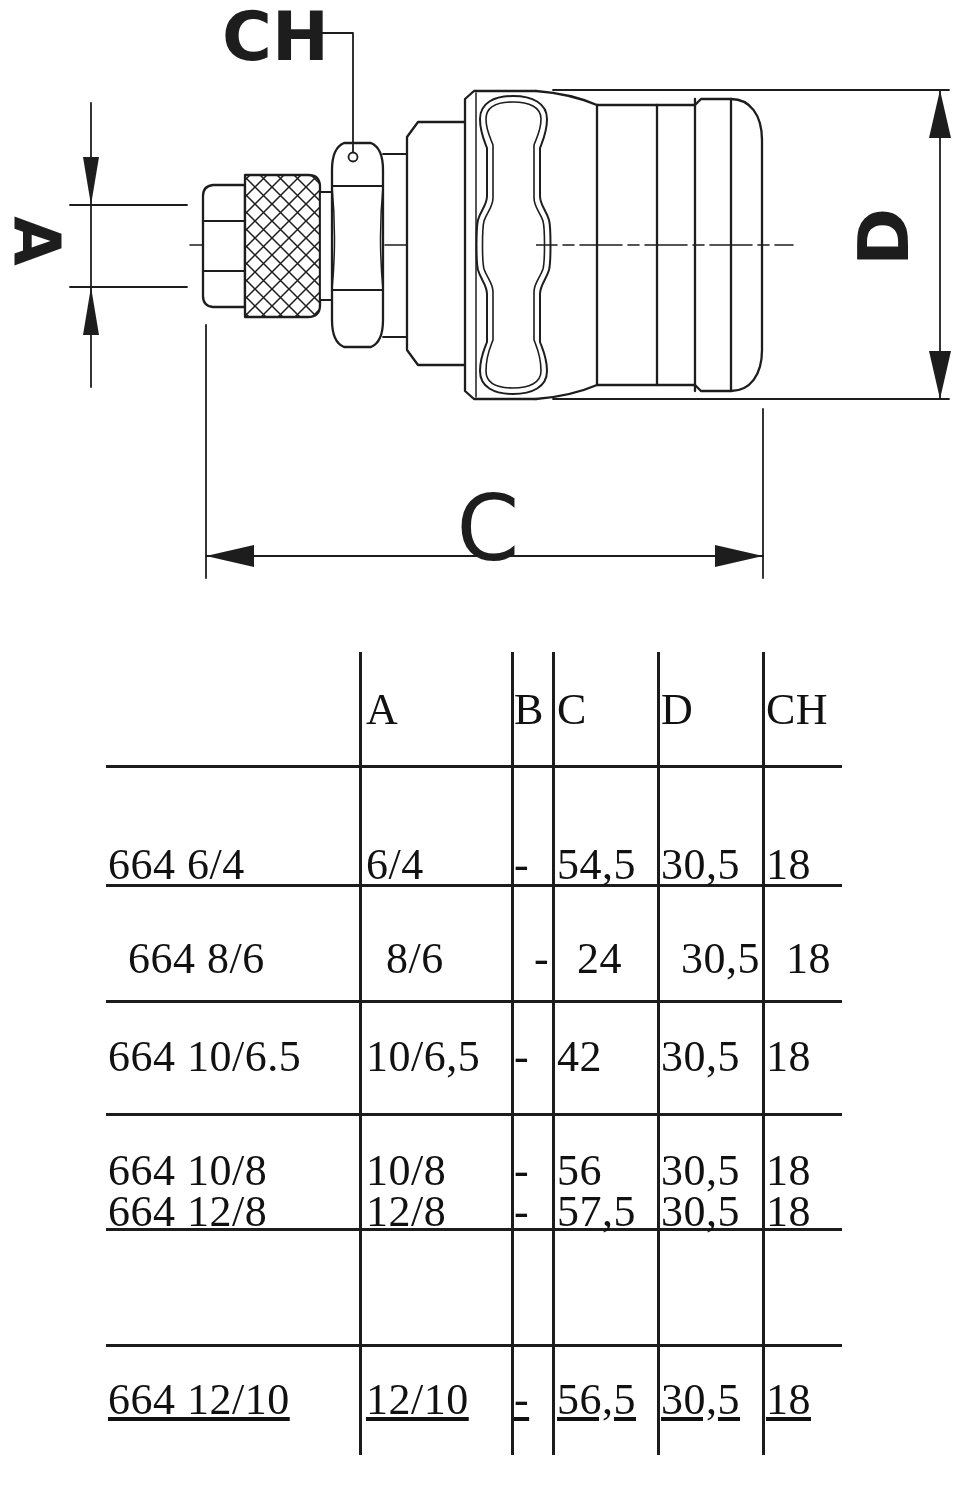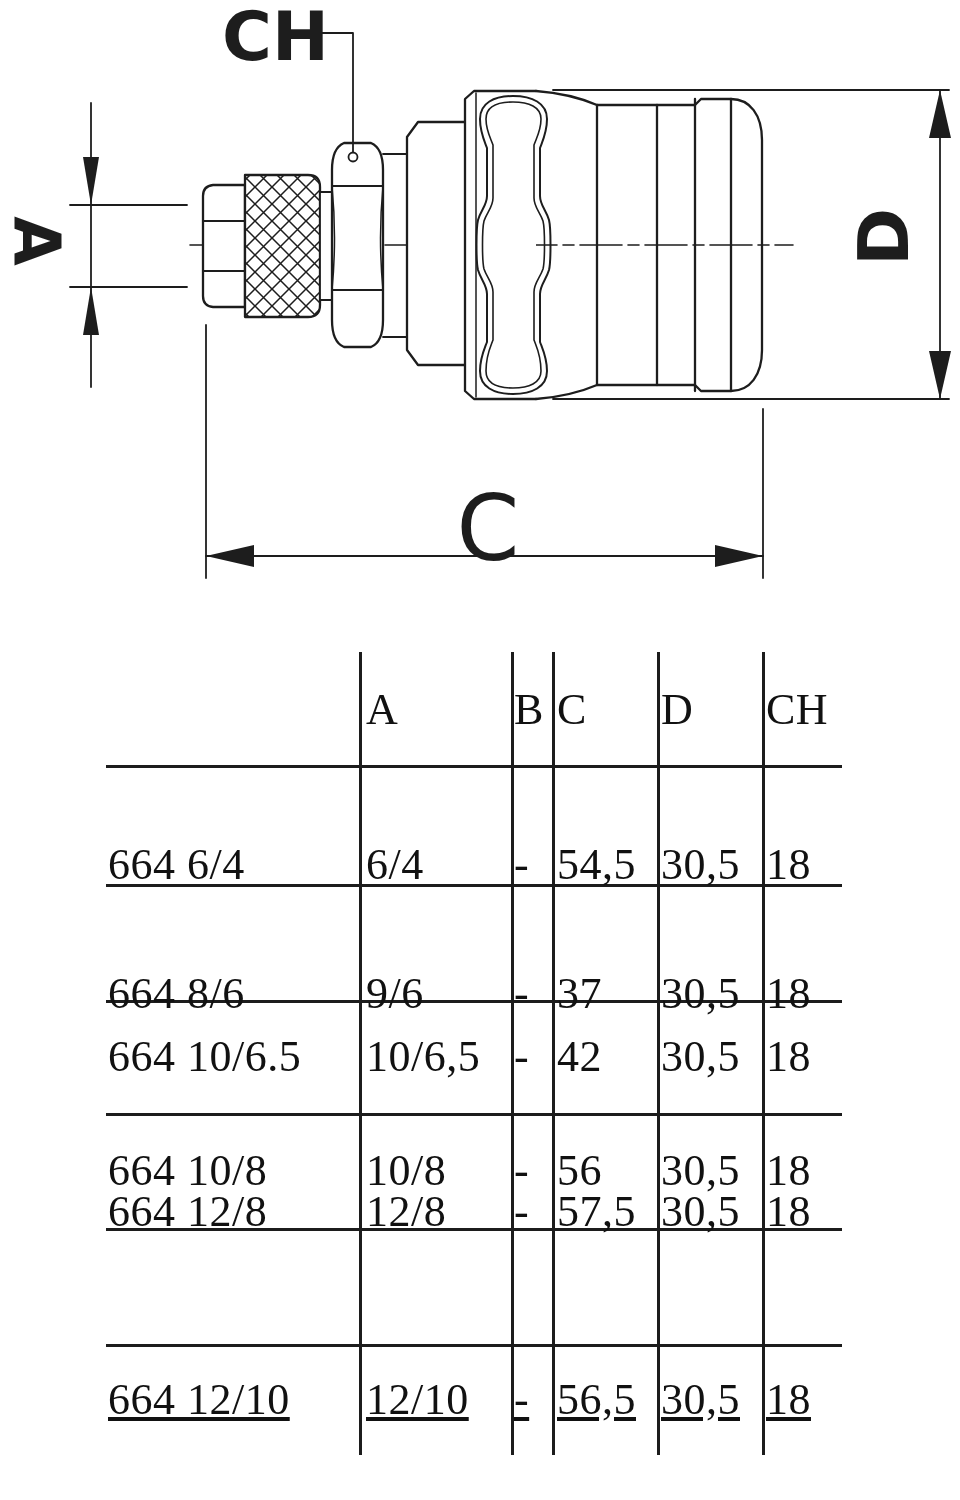--- a/index.html
+++ b/index.html
@@ -27,21 +27,21 @@
   .cell{
     position:absolute;
     display:flex;align-items:center;
     font-size:44px;color:#111;
     white-space:nowrap;line-height:1;
     letter-spacing:0.5px;
   }
   
   .band-h{top:660px;height:100px;}
   .band-0{top:808px;height:113px;}
-  .band-1{top:939px;height:110px;}
+  .band-1{top:904px;height:110px;margin-left:20px;}
   .band-2{top:1003px;height:107px;}
   .band-3{top:1116px;height:109px;text-align:right;}
   .band-4{top:1157px;height:110px;}
   .band-5{top:1347px;height:105px;text-decoration:underline;}
   
   .col-code{left:108px;}
   .col-a{left:366px;}
   .col-b{left:514px;}
   .col-c{left:557px;}
   .col-d{left:661px;}
@@ -180,23 +180,23 @@
     <div class="cell band-h col-ch">CH</div>
 
     <div class="cell band-0 col-code">664 6/4</div>
     <div class="cell band-0 col-a">6/4</div>
     <div class="cell band-0 col-b">-</div>
     <div class="cell band-0 col-c">54,5</div>
     <div class="cell band-0 col-d">30,5</div>
     <div class="cell band-0 col-ch">18</div>
 
     <div class="cell band-1 col-code">664 8/6</div>
-    <div class="cell band-1 col-a">9/6</div>
+    <div class="cell band-1 col-a">8/6</div>
     <div class="cell band-1 col-b">-</div>
-    <div class="cell band-1 col-c">37</div>
+    <div class="cell band-1 col-c">24</div>
     <div class="cell band-1 col-d">30,5</div>
     <div class="cell band-1 col-ch">18</div>
 
     <div class="cell band-2 col-code">664 10/6.5</div>
     <div class="cell band-2 col-a">10/6,5</div>
     <div class="cell band-2 col-b">-</div>
     <div class="cell band-2 col-c">42</div>
     <div class="cell band-2 col-d">30,5</div>
     <div class="cell band-2 col-ch">18</div>
 

